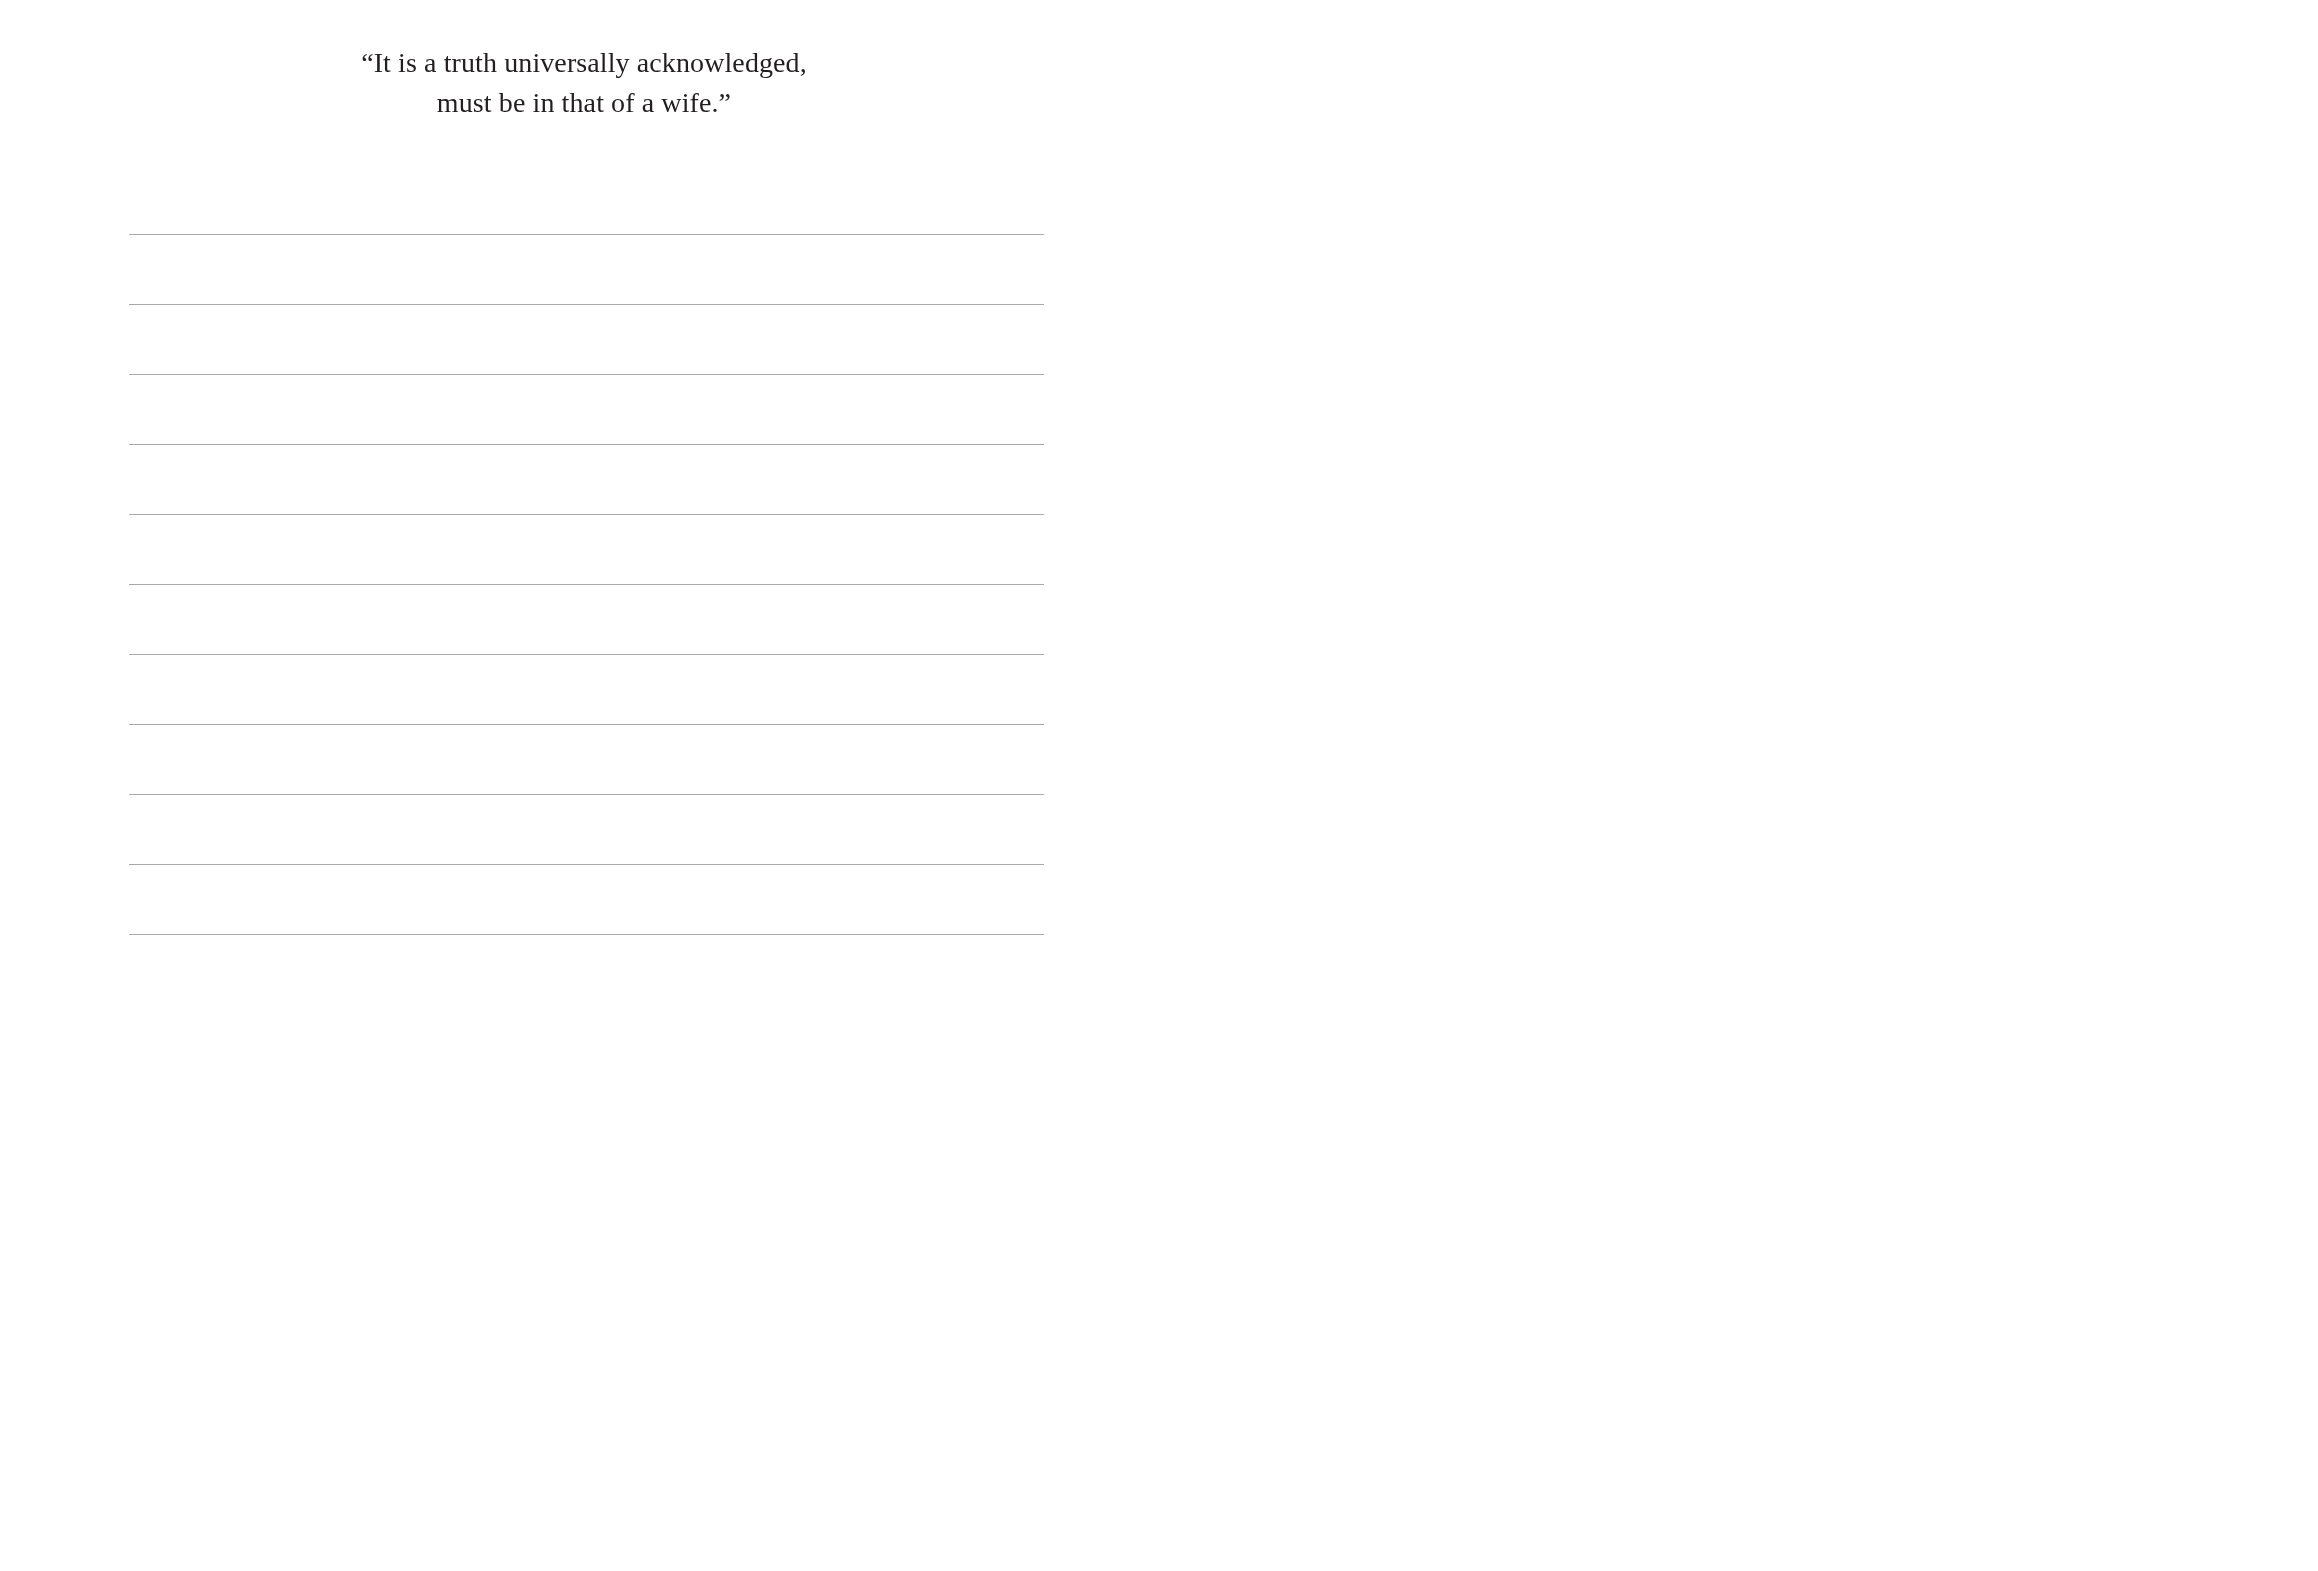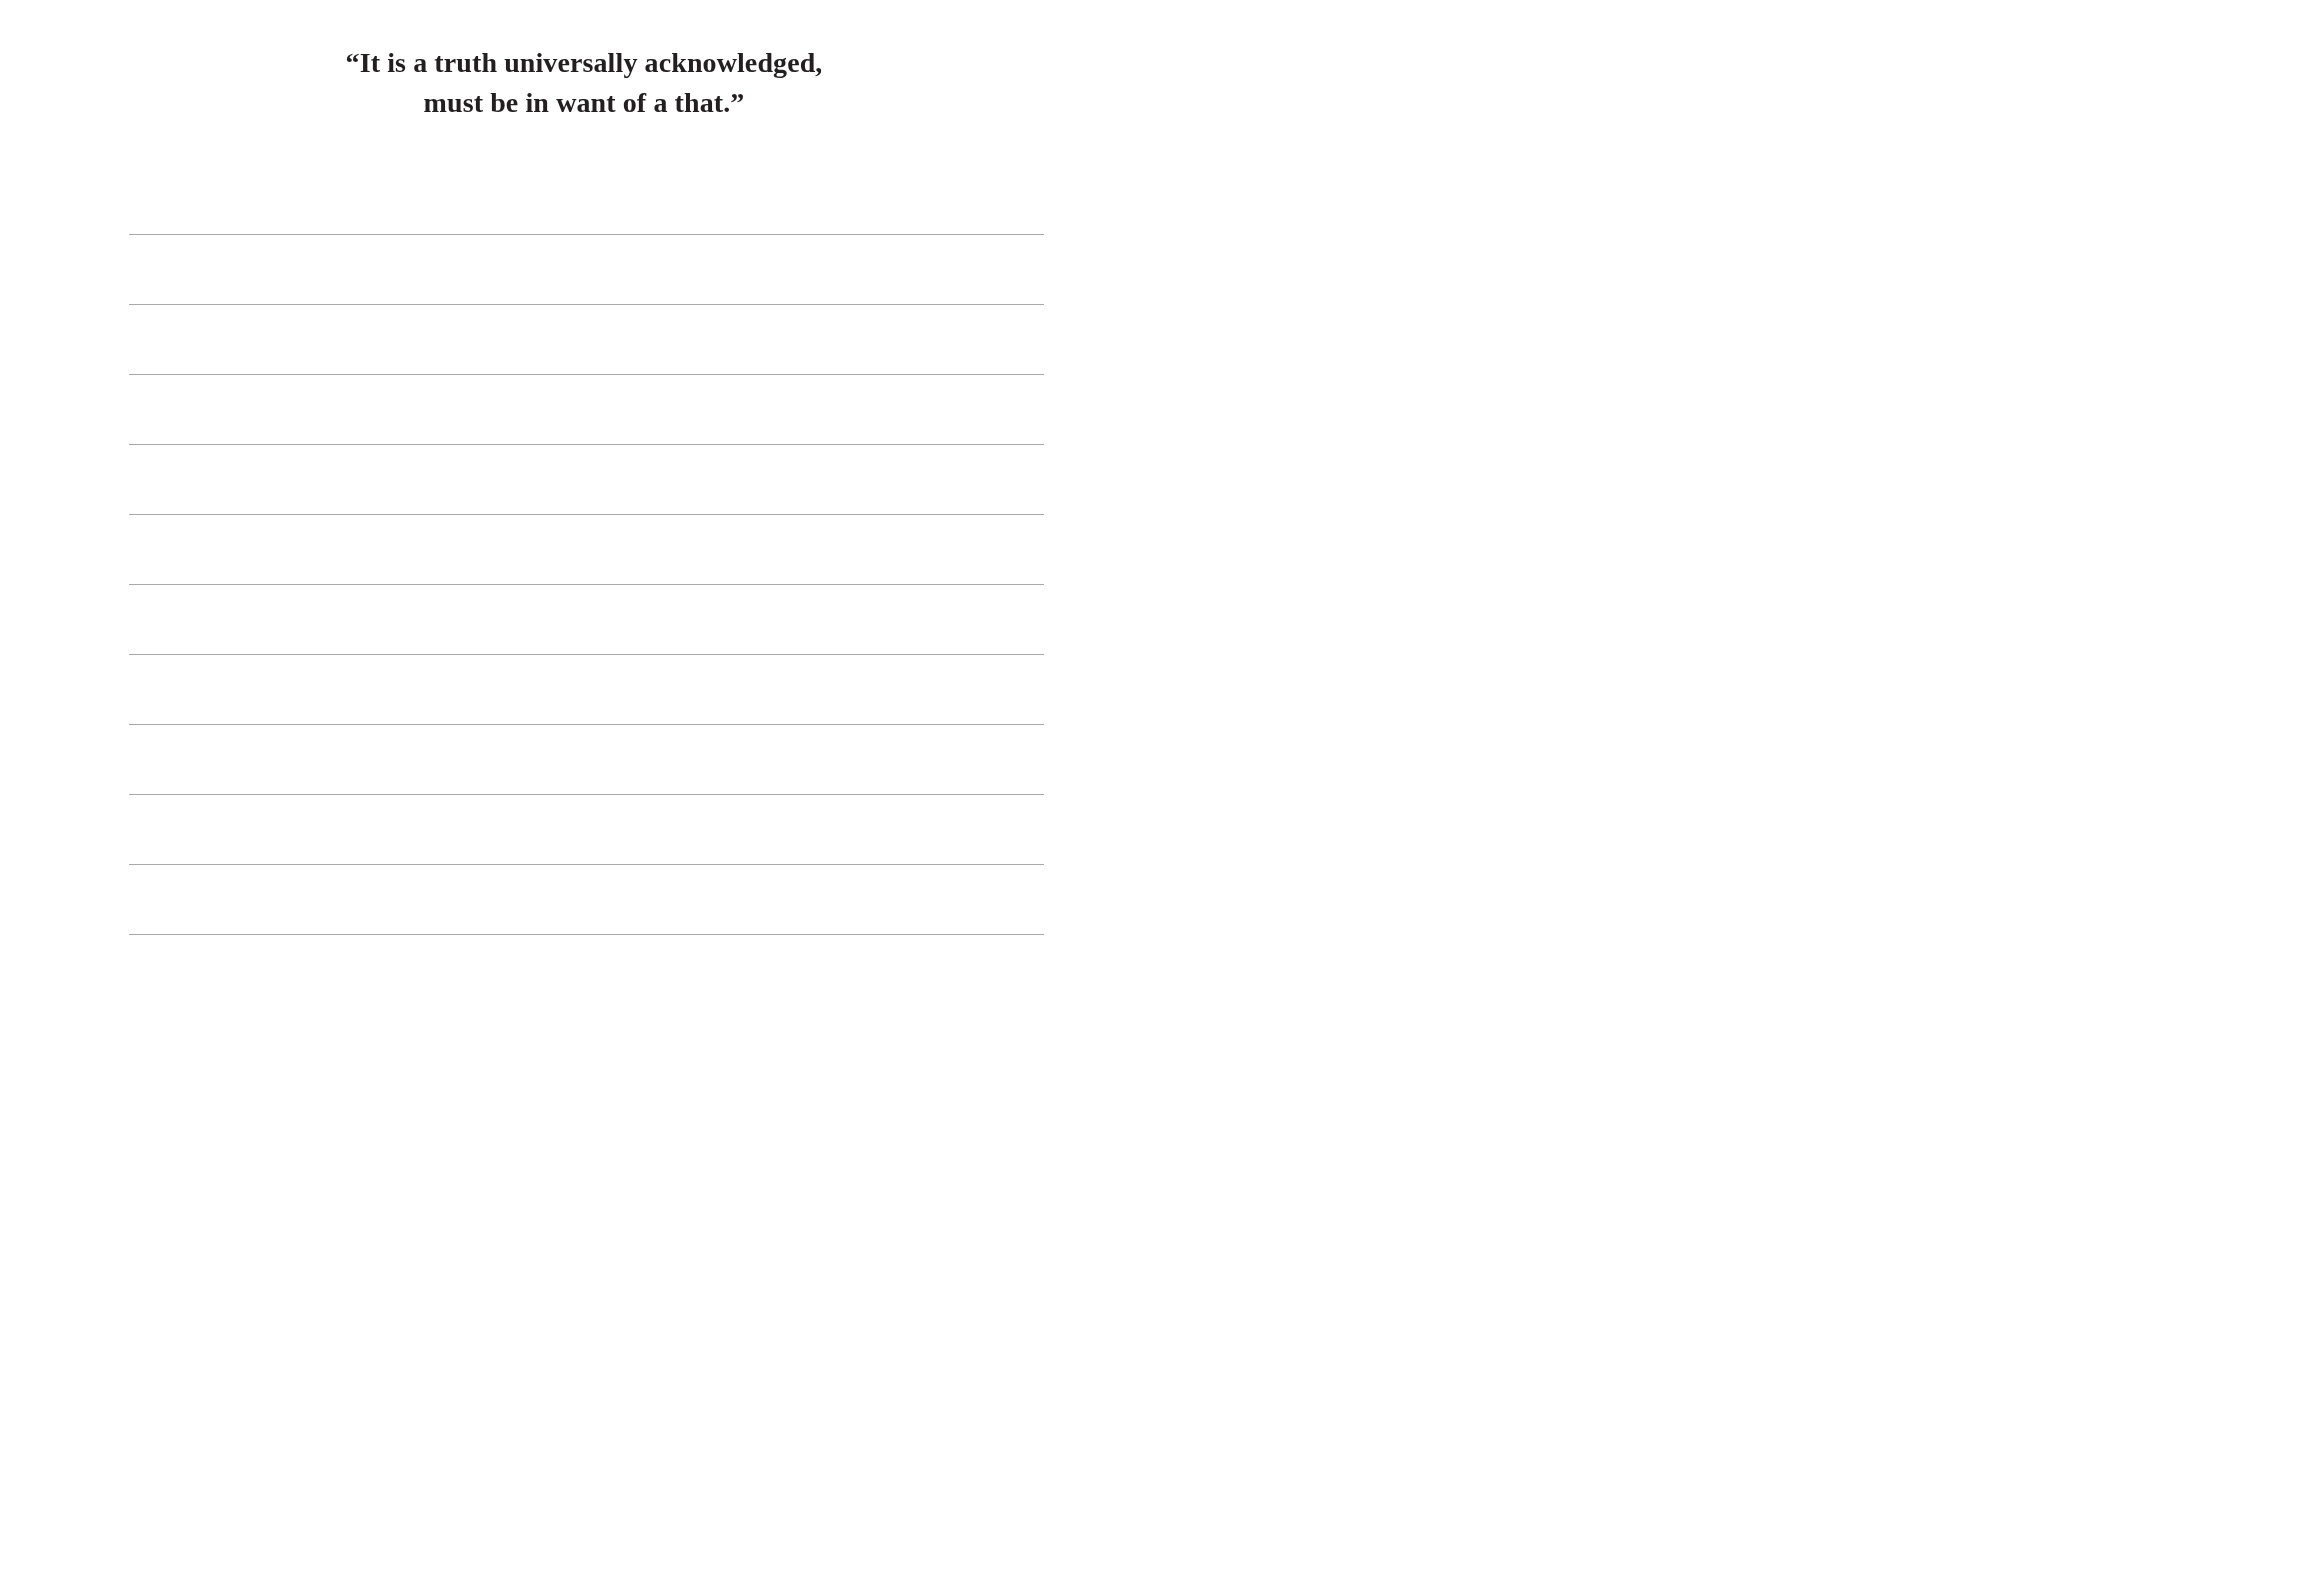--- a/index.html
+++ b/index.html
@@ -13,21 +13,20 @@
     font-family: "Liberation Serif", serif;
     color: #231f20;
     overflow: hidden;
     position: relative;
   }
 
   .spread {
     position: absolute;
     inset: 0;
     display: flex;
-    font-weight: bold;
   }
 
   .page {
     position: relative;
     height: 100%;
     box-sizing: border-box;
   }
 
   .page-left {
     width: 1159px;
@@ -78,21 +77,21 @@
 </style>
 </head>
 <body>
 
 <div class="spread">
 
   <div class="page page-left">
 
     <div class="quote">
       <span class="quote-line">“It is a truth universally acknowledged,</span>
-      <span class="quote-line">must be in want of a that.”</span>
+      <span class="quote-line">must be in that of a wife.”</span>
     </div>
 
     <div class="lines lines-left">
       <div class="rule"></div>
       <div class="rule"></div>
       <div class="rule"></div>
       <div class="rule"></div>
       <div class="rule"></div>
       <div class="rule"></div>
       <div class="rule"></div>

